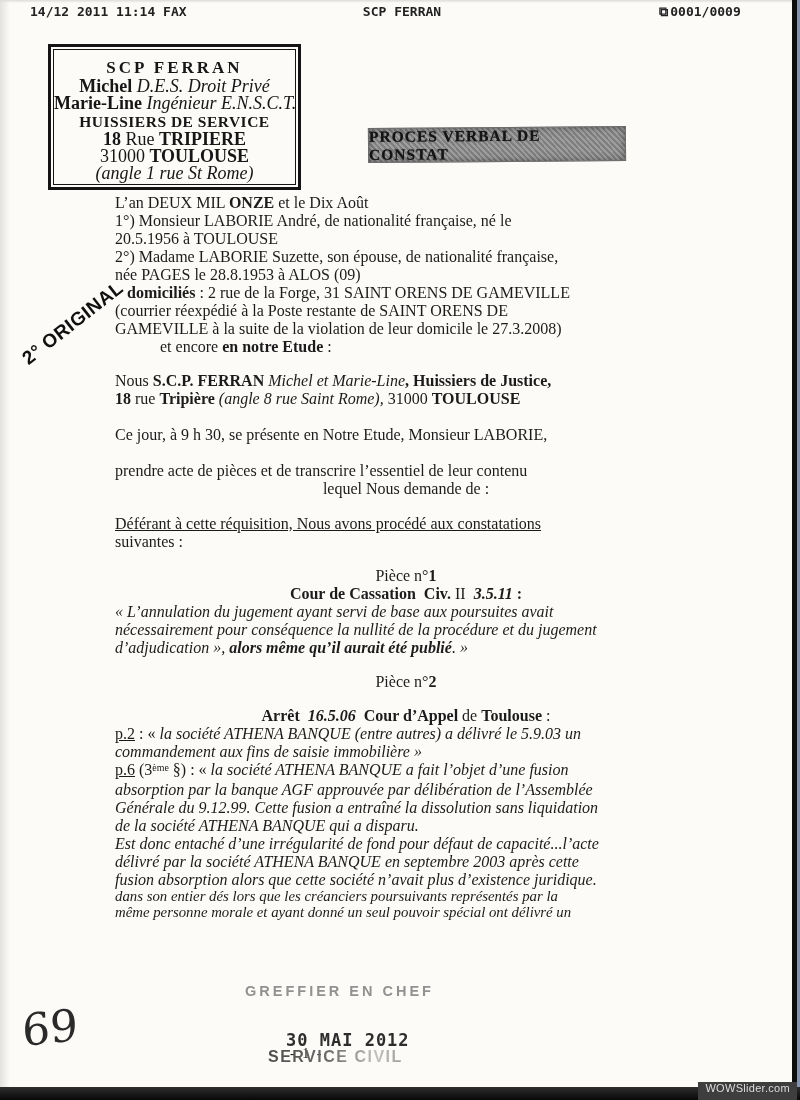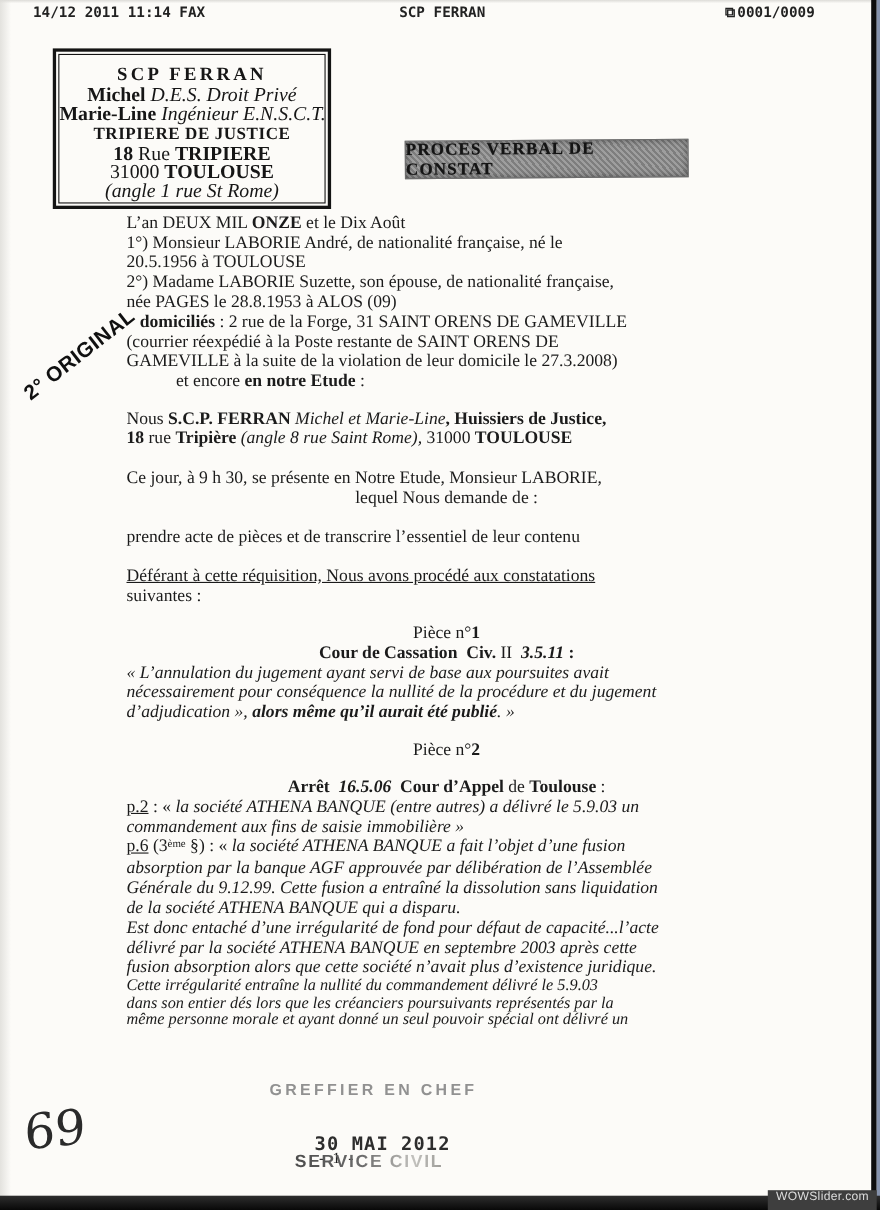--- a/index.html
+++ b/index.html
@@ -82,21 +82,21 @@
       <span class="page-icon">⧉</span>
       <span>0001/0009</span>
     </span>
   </div>
 
   <div class="letterhead">
     <div class="letterhead-inner" id="letterhead-lines">
         <div class="lh-line lh-name"><span class=" r-b">SCP FERRAN</span></div>
         <div class="lh-line"><span class=" r-b">Michel </span><span class=" r-i">D.E.S. Droit Privé</span></div>
         <div class="lh-line"><span class=" r-b">Marie-Line </span><span class=" r-i">Ingénieur E.N.S.C.T.</span></div>
-        <div class="lh-line lh-caps"><span class=" r-b">TRIPIERE DE JUSTICE</span></div>
+        <div class="lh-line lh-caps"><span class=" r-b">HUISSIERS DE SERVICE</span></div>
         <div class="lh-line"><span class=" r-b">18</span><span class=""> Rue </span><span class=" r-b">TRIPIERE</span></div>
         <div class="lh-line"><span class="">31000 </span><span class=" r-b">TOULOUSE</span></div>
         <div class="lh-line"><span class=" r-i">(angle 1 rue St Rome)</span></div>
       </div>
   </div>
 
   <div class="title-stamp">
     <span>PROCES VERBAL DE CONSTAT</span>
   </div>
 
@@ -108,41 +108,40 @@
       <div class="line"><span class="">20.5.1956 à TOULOUSE</span></div>
       <div class="line"><span class="">2°) Madame LABORIE Suzette, son épouse, de nationalité française,</span></div>
       <div class="line"><span class="">née PAGES le 28.8.1953 à ALOS (09)</span></div>
       <div class="line" style="padding-left: 12px;"><span class=" r-b">domiciliés</span><span class=""> : 2 rue de la Forge, 31 SAINT ORENS DE GAMEVILLE</span></div>
       <div class="line"><span class="">(courrier réexpédié à la Poste restante de SAINT ORENS DE</span></div>
       <div class="line"><span class="">GAMEVILLE à la suite de la violation de leur domicile le 27.3.2008)</span></div>
       <div class="line" style="padding-left: 45px;"><span class="">et encore </span><span class=" r-b">en notre Etude</span><span class=""> :</span></div>
       <div class="line" style="margin-top: 16px;"><span class="">Nous </span><span class=" r-b">S.C.P. FERRAN </span><span class=" r-i">Michel et Marie-Line</span><span class=" r-b">, Huissiers de Justice,</span></div>
       <div class="line"><span class=" r-b">18</span><span class=""> rue </span><span class=" r-b">Tripière</span><span class=""> </span><span class=" r-i">(angle 8 rue Saint Rome),</span><span class=""> 31000 </span><span class=" r-b">TOULOUSE</span></div>
       <div class="line" style="margin-top: 18px;"><span class="">Ce jour, à 9 h 30, se présente en Notre Etude, Monsieur LABORIE,</span></div>
+      <div class="line" style="margin-top: 18px;"><span class="">prendre acte de pièces et de transcrire l’essentiel de leur contenu</span></div>
       <div class="line center"><span class="">lequel Nous demande de :</span></div>
-      <div class="line" style="margin-top: 18px;"><span class="">prendre acte de pièces et de transcrire l’essentiel de leur contenu</span></div>
       <div class="line" style="margin-top: 17px; text-decoration: underline;"><span class="">Déférant à cette réquisition, Nous avons procédé aux constatations</span></div>
       <div class="line"><span class="">suivantes :</span></div>
       <div class="line center" style="margin-top: 16px;"><span class="">Pièce n°</span><span class=" r-b">1</span></div>
       <div class="line center" style=""><span class=" r-b">Cour de Cassation  Civ.</span><span class=""> II  </span><span class=" r-b r-i">3.5.11</span><span class=" r-b"> :</span></div>
       <div class="line"><span class=" r-i">« L’annulation du jugement ayant servi de base aux poursuites avait</span></div>
       <div class="line"><span class=" r-i">nécessairement pour conséquence la nullité de la procédure et du jugement</span></div>
       <div class="line"><span class=" r-i">d’adjudication », </span><span class=" r-b r-i">alors même qu’il aurait été publié</span><span class=" r-i">. »</span></div>
       <div class="line center" style="margin-top: 16px;"><span class="">Pièce n°</span><span class=" r-b">2</span></div>
       <div class="line center" style="margin-top: 16px;"><span class=" r-b">Arrêt  </span><span class=" r-b r-i">16.5.06</span><span class=" r-b">  Cour d’Appel</span><span class=""> de </span><span class=" r-b">Toulouse</span><span class=""> :</span></div>
       <div class="line"><span class=" r-u">p.2</span><span class=""> : « </span><span class=" r-i">la société ATHENA BANQUE (entre autres) a délivré le 5.9.03 un</span></div>
       <div class="line"><span class=" r-i">commandement aux fins de saisie immobilière »</span></div>
       <div class="line"><span class=" r-u">p.6</span><span class=""> (3</span><span class=" r-sup">ème</span><span class=""> §) : « </span><span class=" r-i">la société ATHENA BANQUE a fait l’objet d’une fusion</span></div>
       <div class="line"><span class=" r-i">absorption par la banque AGF approuvée par délibération de l’Assemblée</span></div>
       <div class="line"><span class=" r-i">Générale du 9.12.99. Cette fusion a entraîné la dissolution sans liquidation</span></div>
       <div class="line"><span class=" r-i">de la société ATHENA BANQUE qui a disparu.</span></div>
       <div class="line"><span class=" r-i">Est donc entaché d’une irrégularité de fond pour défaut de capacité...l’acte</span></div>
       <div class="line"><span class=" r-i">délivré par la société ATHENA BANQUE en septembre 2003 après cette</span></div>
       <div class="line"><span class=" r-i">fusion absorption alors que cette société n’avait plus d’existence juridique.</span></div>
-      <div class="line small"><span class=" r-i">Cette irrégularité entraîne la nullité du commandement délivré le 5.9.03</span></div>
       <div class="line small"><span class=" r-i">dans son entier dés lors que les créanciers poursuivants représentés par la</span></div>
       <div class="line small"><span class=" r-i">même personne morale et ayant donné un seul pouvoir spécial ont délivré un</span></div>
     </div>
 
   <div class="greffier-stamp">GREFFIER EN CHEF</div>
 
   <div class="date-row">
     <span class="date-stamp">30 MAI 2012</span>
     <span class="page-number">- 1 -</span>
   </div>

